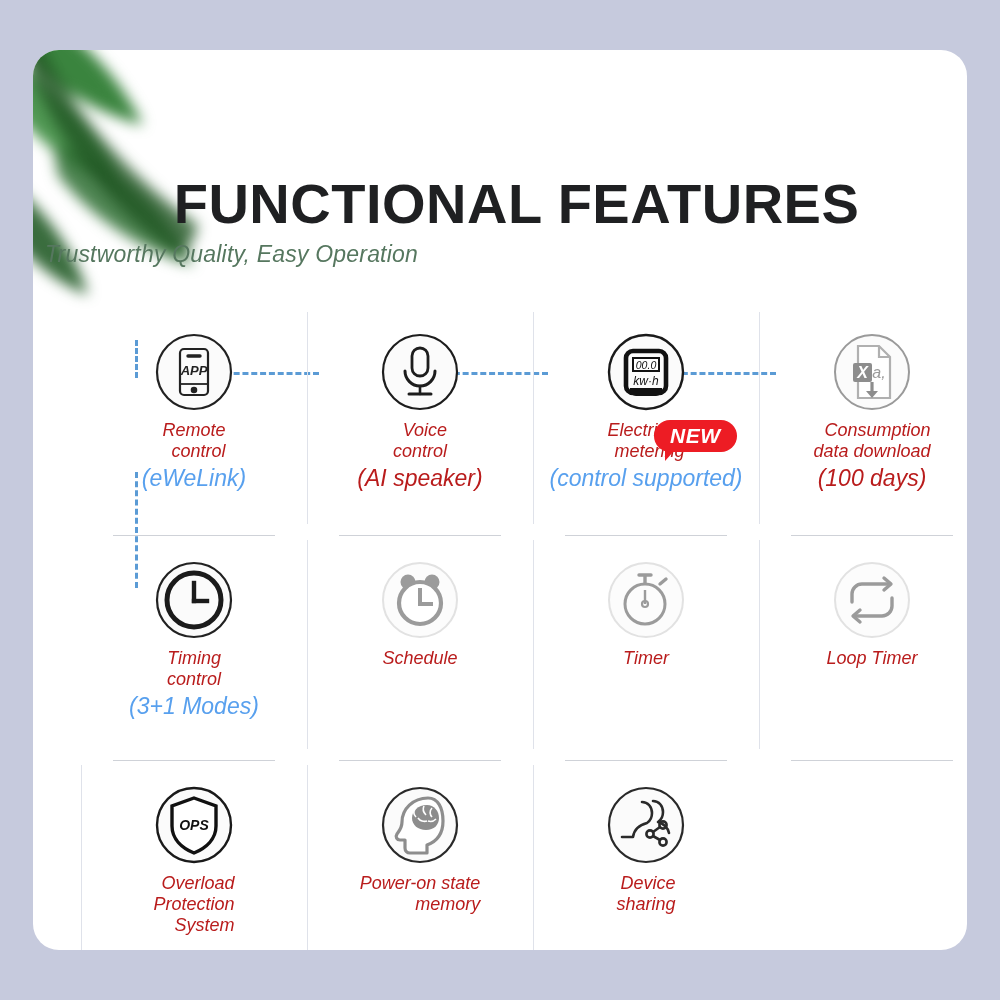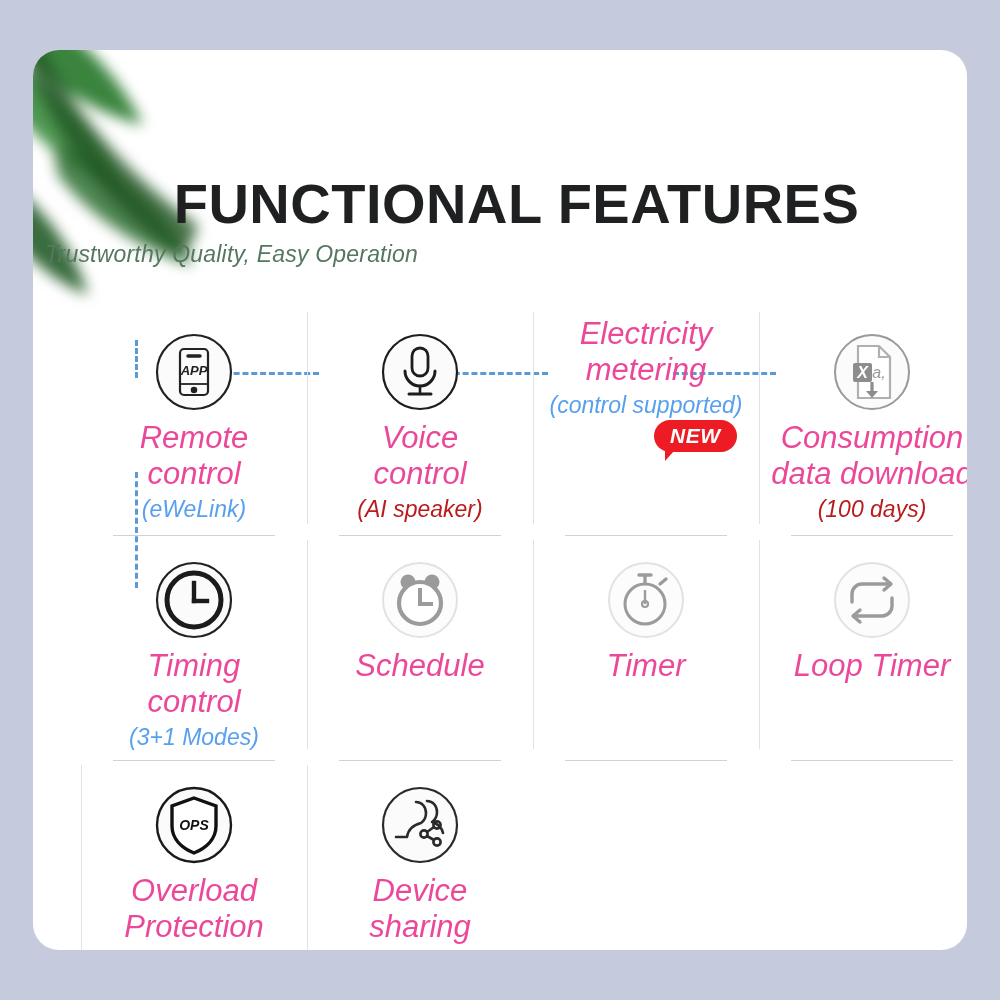--- a/index.html
+++ b/index.html
@@ -51,22 +51,22 @@
   
   .cell.hrule::after{
     content:"";position:absolute;left:14%;right:14%;bottom:0;height:1px;
     background:#cfd2d8;
   }
 
   .ico{width:80px;height:80px;margin-top:24px;position:relative;}
   .ico svg{display:block;width:80px;height:80px;}
 
   .lbl{
-    margin-top:8px;text-align:center;font-size:31px;line-height:1.17;
-    color:#ec4899;white-space:pre-line;position:relative;
+    margin-top:8px;text-align:right;font-size:18px;line-height:1.17;
+    color:#b91c1c;white-space:pre-line;position:relative;
   }
   .sub{
     margin-top:3px;text-align:left;font-size:23px;line-height:1.17;
     color:#58a0ee;white-space:pre-line;
   }
   .sub.dark{color:#b91c1c;}
 
   
   .newbadge{
     position:absolute;left:50%;margin-left:8px;top:112px;
@@ -142,20 +142,30 @@
 <line x1="40" y1="54" x2="40" y2="62"></line>
 <line x1="29" y1="62" x2="51" y2="62" stroke-width="3"></line>
               </g>
             </svg>
           </div>
           <div class="lbl">Voice
 control</div>
           <div class="sub dark">(AI speaker)</div>
         </div>
         <div class="cell vdiv hrule">
+          <div class="ico">
+            <svg viewBox="0 0 80 80">
+<circle cx="40" cy="40" r="37" fill="#fbfbfb" stroke="#1a1a1a" stroke-width="2.4"></circle>
+<rect x="20" y="19" width="40" height="42" rx="7" fill="none" stroke="#111" stroke-width="4.6"></rect>
+<path d="M24 56 h32 v2 a6 6 0 0 1-6 6 H30 a6 6 0 0 1-6-6 z" fill="#111"></path>
+<rect x="27" y="26" width="26" height="13" fill="#fff" stroke="#111" stroke-width="2"></rect>
+<text x="40" y="36.5" font-family="Liberation Sans, sans-serif" font-size="10.5" fill="#111" text-anchor="middle">00.0</text>
+<text x="40" y="53" font-family="Liberation Sans, sans-serif" font-size="12" fill="#111" text-anchor="middle">kw·h</text>
+            </svg>
+          </div>
           <div class="lbl">Electricity
 metering</div>
           <div class="sub">(control supported)</div>
           <div class="newbadge">NEW</div>
         </div>
         <div class="cell vdiv hrule">
           <div class="ico">
             <svg viewBox="0 0 80 80">
 <circle cx="40" cy="40" r="37" fill="#fbfbfb" stroke="#9a9a9a" stroke-width="2"></circle>
 <path d="M26 14 h21 l11 11 v41 H26 z" fill="#fff" stroke="#b0b0b0" stroke-width="2.2"></path>
@@ -235,20 +245,32 @@
           <div class="ico">
             <svg viewBox="0 0 80 80">
 <circle cx="40" cy="40" r="37" fill="#fbfbfb" stroke="#1a1a1a" stroke-width="2.4"></circle>
 <path d="M40 13 L62 21 V41 C62 54 52 63 40 68 C28 63 18 54 18 41 V21 Z" fill="#fff" stroke="#111" stroke-width="3.4"></path>
 <text x="40" y="45" font-family="Liberation Sans, sans-serif" font-size="14" font-weight="700" fill="#111" text-anchor="middle">OPS</text>
             </svg>
           </div>
           <div class="lbl">Overload
 Protection
 System</div>
+        </div>
+        <div class="cell vdiv">
+          <div class="ico">
+            <svg viewBox="0 0 80 80">
+<circle cx="40" cy="40" r="37" fill="#fbfbfb" stroke="#2a2a2a" stroke-width="2.2"></circle>
+<path d="M48 13 C33 13 22 24 22 37 C22 43 19 46 17 49 C15 52 17 55 20 55 L25 55 L25 63 C25 66 27 68 30 68 L47 68 L47 60 C58 56 63 47 63 36 C63 23 58 13 48 13 Z" fill="#fff" stroke="#8d8d8d" stroke-width="3.2" stroke-linejoin="round"></path>
+<path d="M47 20 c-9 0 -15 6 -15 13 c0 7 6 12 14 12 c8 0 13 -5 13 -12 c0 -7 -5 -13 -12 -13 z" fill="#8d8d8d"></path>
+<path d="M35 24 c-2 3 -1 6 1 8 M44 21 c-2 4 0 7 2 9 M52 23 c-3 3 -2 7 0 9 M38 33 c2 3 6 4 9 3 M48 36 c3 1 6 0 8 -2" stroke="#fff" stroke-width="1.6" fill="none"></path>
+            </svg>
+          </div>
+          <div class="lbl">Power-on state
+memory</div>
         </div>
         <div class="cell vdiv">
           <div class="ico">
             <svg viewBox="0 0 80 80">
 <circle cx="40" cy="40" r="37" fill="#fbfbfb" stroke="#2a2a2a" stroke-width="2.2"></circle>
 <g fill="none" stroke="#2a2a2a" stroke-width="2.6" stroke-linecap="round" stroke-linejoin="round">
 <path d="M47 16 c6 0 10 5 10 11 c0 5 -2 8 -5 10 c6 2 10 6 11 11"></path>
 <path d="M36 17 c6 0 10 5 10 11 c0 5 -2 8 -5 10 c-8 2 -13 7 -14 14 c-5 0 -9 0 -11 0"></path>
 <circle cx="57" cy="40" r="3.6"></circle>
                 <circle cx="44" cy="49" r="3.6"></circle>

